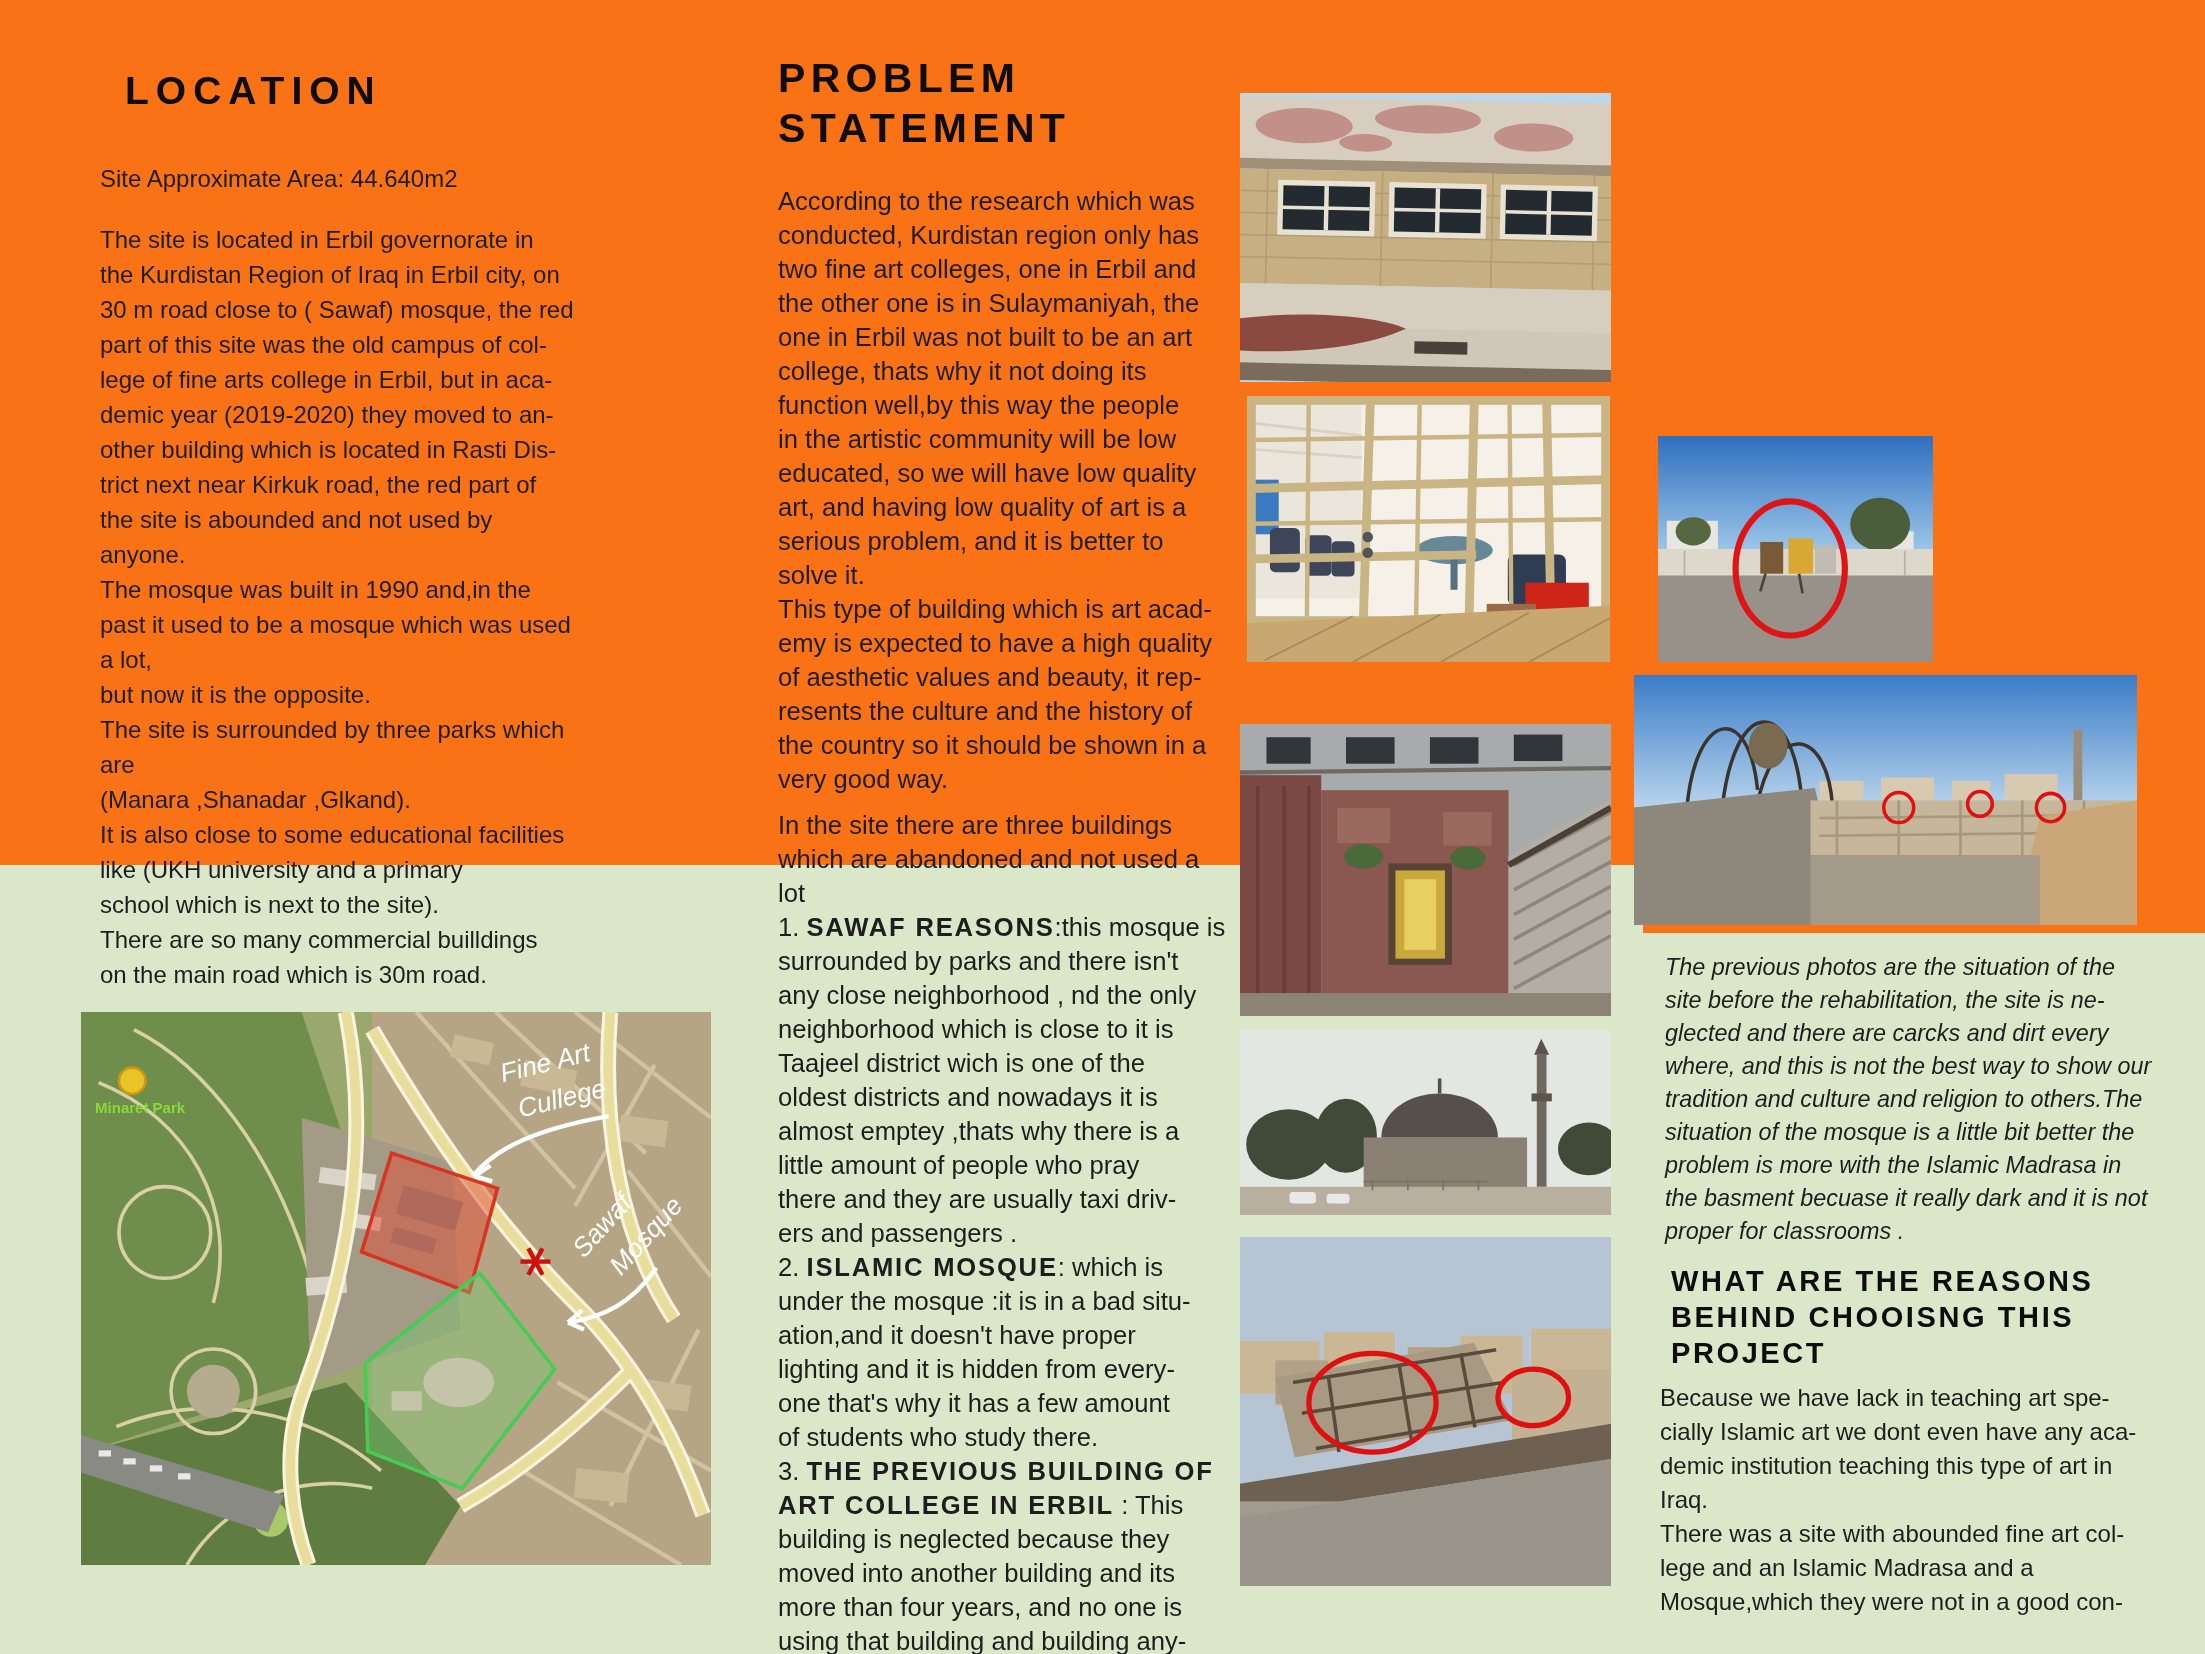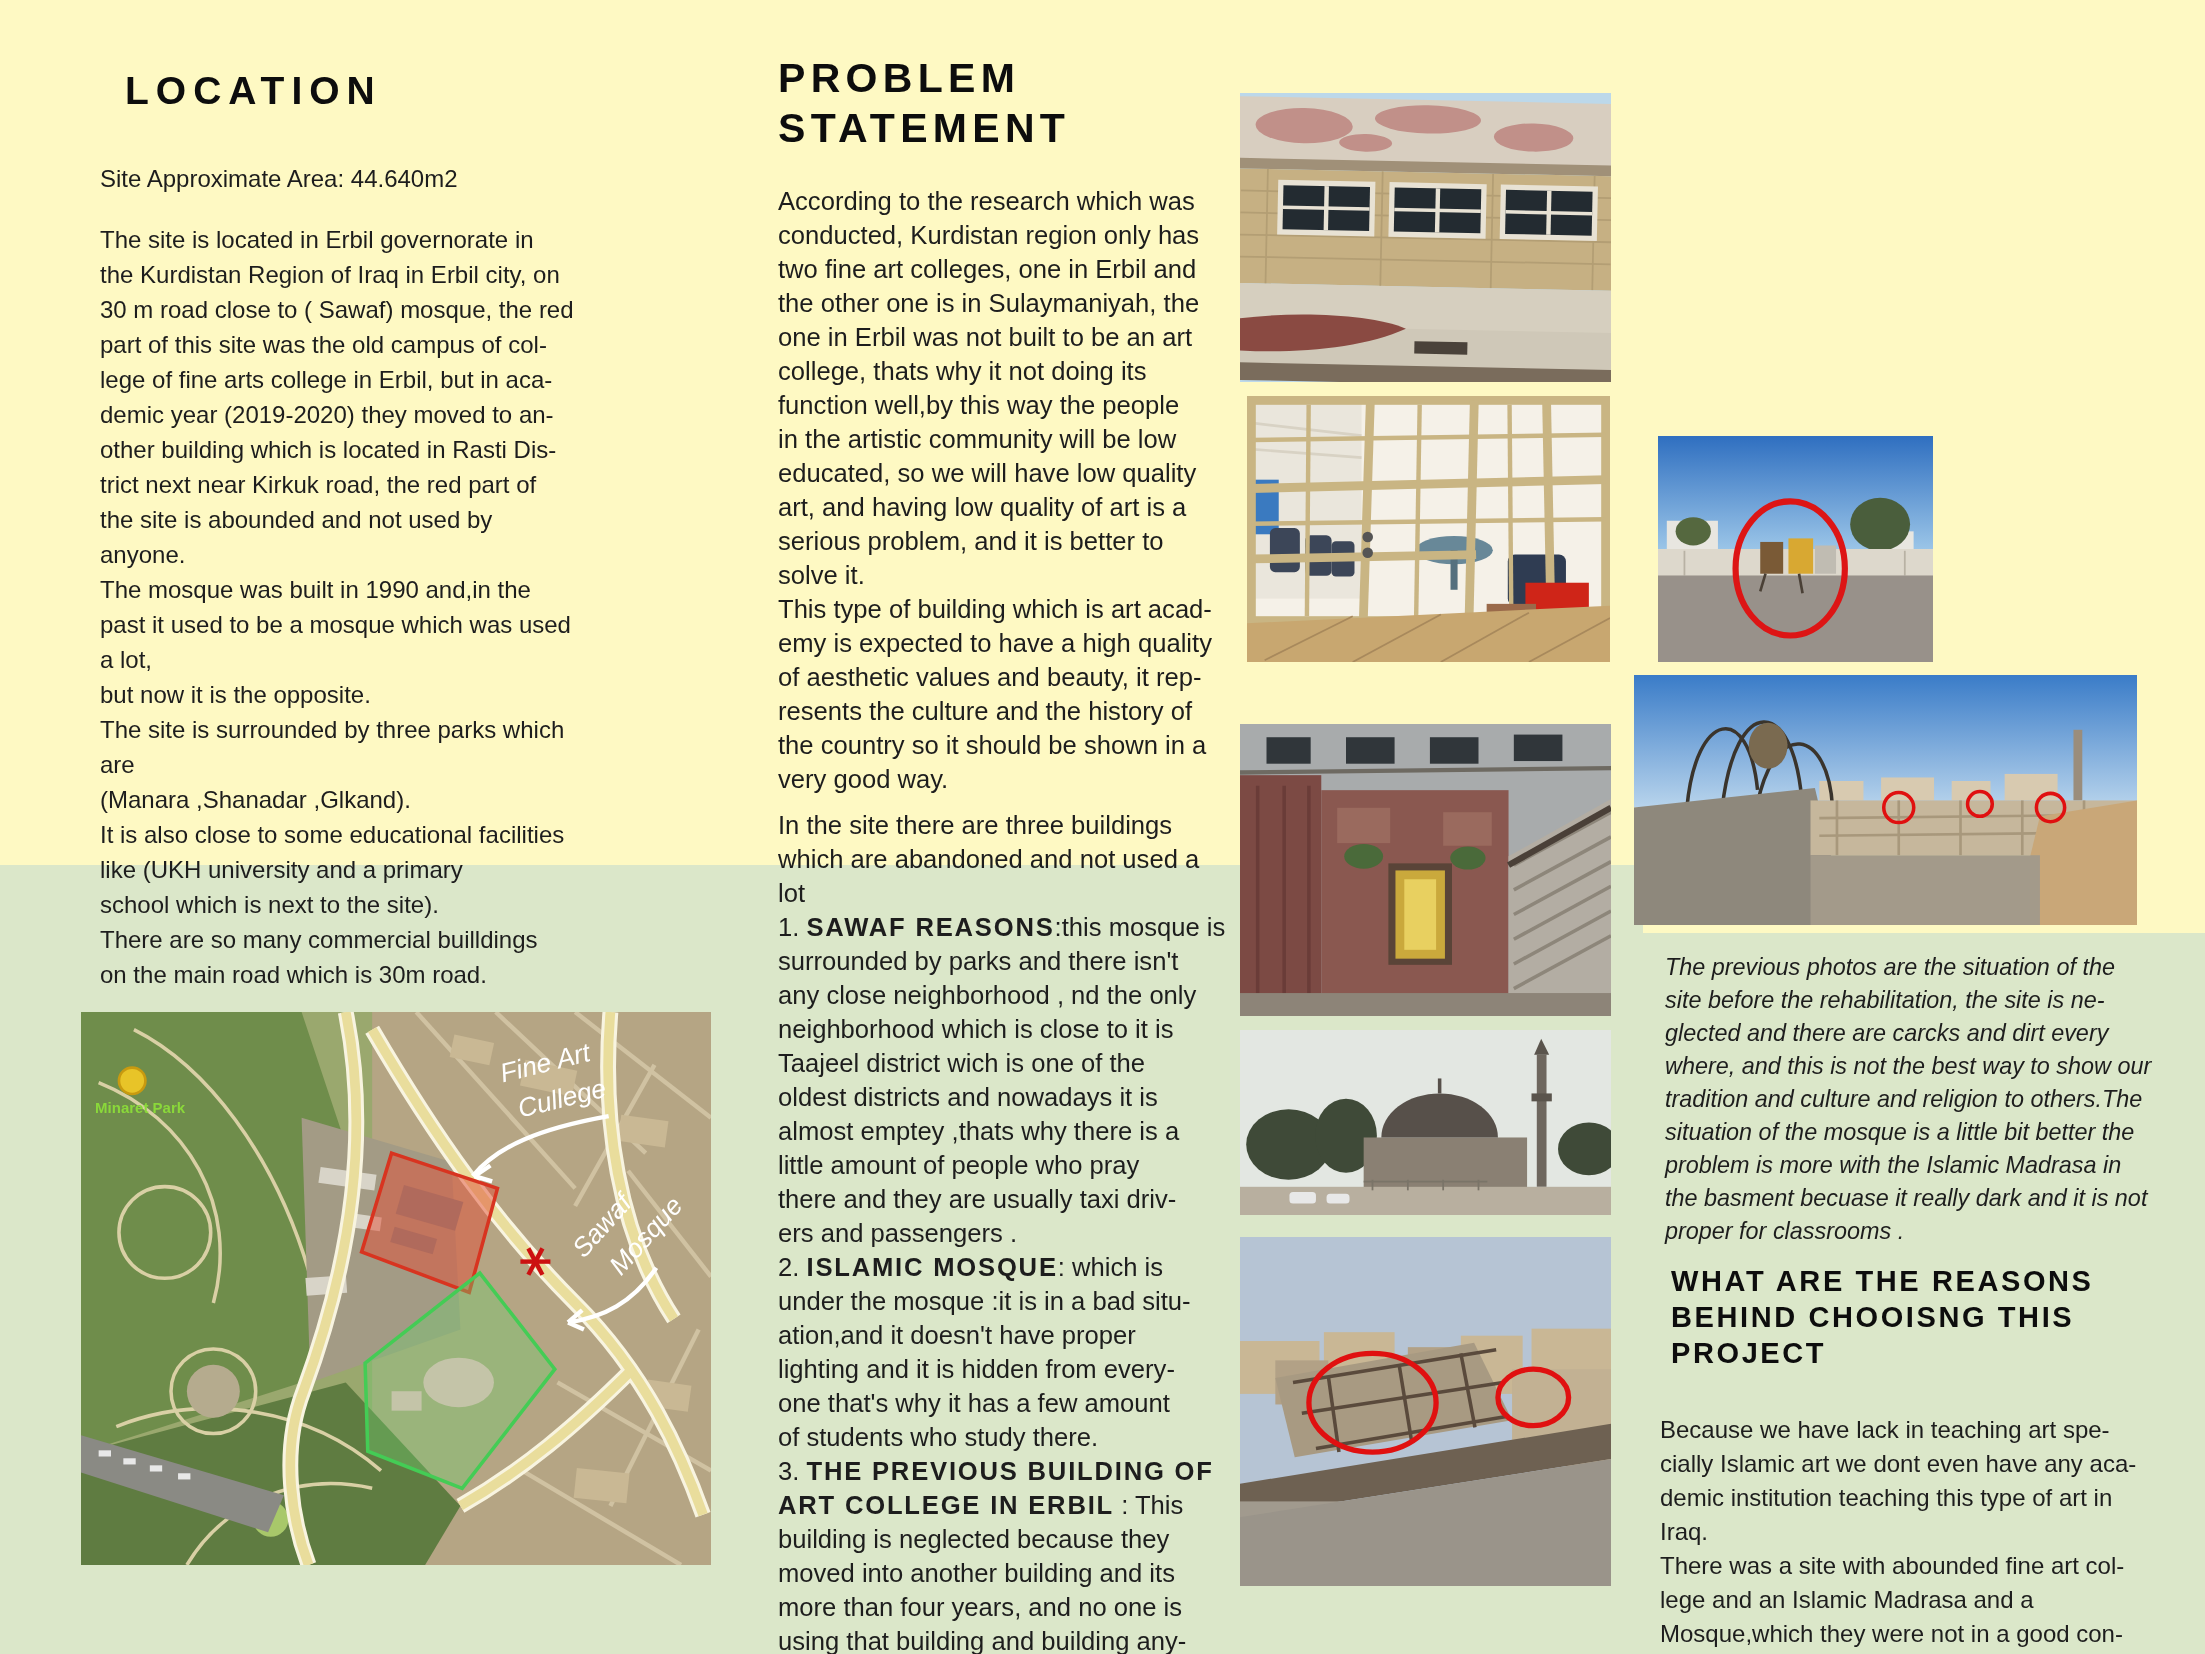--- a/index.html
+++ b/index.html
@@ -1,28 +1,28 @@
 <!DOCTYPE html>
 <html style="font-size:14px"><head>
 <meta charset="utf-8">
 <style>
   html,body{margin:0;padding:0;background:#ffffff;}
-  #page{position:relative;width:2206px;height:1654px;background:#fef9c3;overflow:hidden;
+  #page{position:relative;width:2206px;height:1654px;background:#f97316;overflow:hidden;
         font-family:"Liberation Sans",sans-serif;color:#1d1d1d;}
   .band{position:absolute;background:#dbe7c9;}
   .abs{position:absolute;}
   .pre{white-space:pre-line;}
   .h-big{font-weight:700;letter-spacing:5.3px;font-size:41px;line-height:50px;color:#0d0d0d;white-space:pre-line;}
   .h-loc{font-weight:700;letter-spacing:7px;font-size:39px;color:#0d0d0d;}
   .h-small{font-weight:700;letter-spacing:2.6px;font-size:29px;line-height:36px;color:#0d0d0d;white-space:pre-line;}
   .body-l{font-size:24px;line-height:35px;}
   .body-m{font-size:25.6px;line-height:34px;margin-top:25px;}
   .body-r1{font-size:24px;line-height:34px;}
   .body-r2{font-size:23.4px;line-height:33px;font-style:italic;}
-  .body-r3{font-size:24px;line-height:34px;margin-top:32px;}
+  .body-r3{font-size:24px;line-height:34px;}
   .caption{font-size:22px;line-height:31px;}
   .term{font-weight:700;letter-spacing:1.8px;}
   .listitem{margin:0;}
   .photo{position:absolute;overflow:hidden;}
   .photo svg{display:block;width:100%;height:100%;}
 </style>
 </head>
 <body>
 
 <div id="page">

